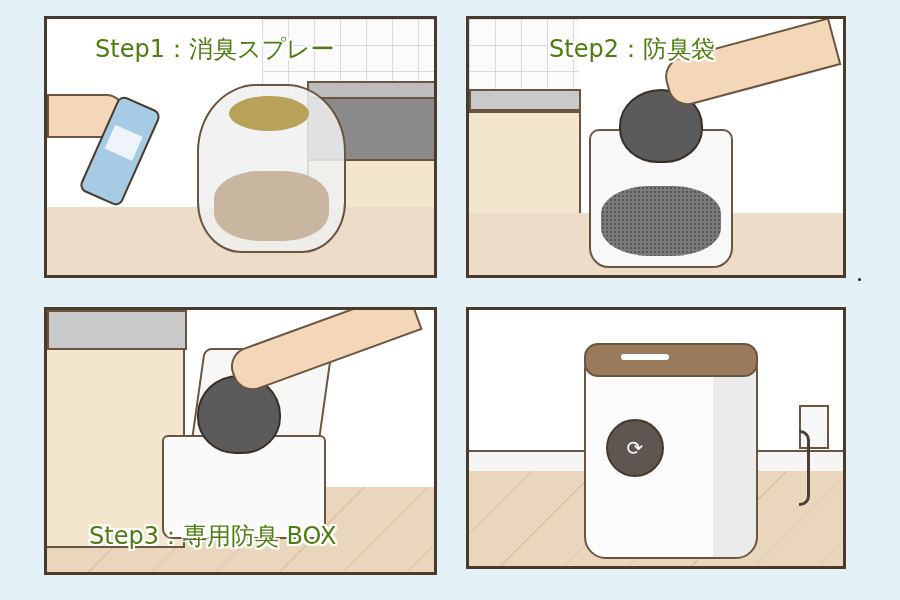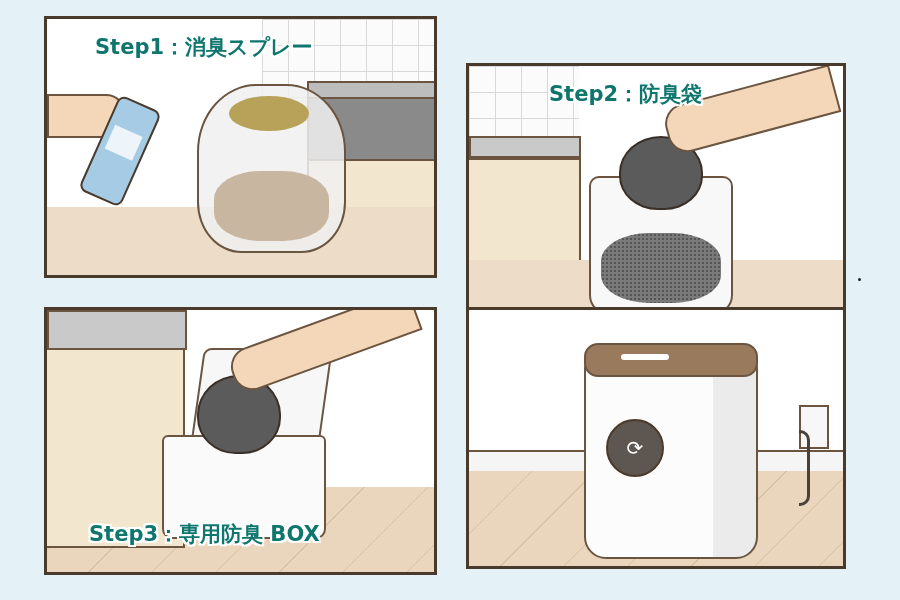--- a/index.html
+++ b/index.html
@@ -1,22 +1,22 @@
 <!DOCTYPE html>
 <html><head>
 <meta charset="utf-8">
 <style>
   html,body{margin:0;padding:0;}
   body{width:900px;height:600px;background:#e4f2f7;position:relative;overflow:hidden;font-family:"DejaVu Sans",sans-serif;}
   .panel{position:absolute;border:3px solid #4a3a2c;box-sizing:border-box;overflow:hidden;background:#fff;}
   #p1{left:44px;top:16px;width:393px;height:262px;}
-  #p2{left:466px;top:16px;width:380px;height:262px;margin-top:47px;}
+  #p2{left:466px;top:16px;width:380px;height:262px;}
   #p3{left:44px;top:307px;width:393px;height:268px;text-align:right;}
   #p4{left:466px;top:307px;width:380px;height:262px;}
-  .caption{position:absolute;color:#0f766e;font-size:21px;font-weight:bold;white-space:nowrap;
+  .caption{position:absolute;color:#4d7c0f;font-size:24px;font-weight:normal;white-space:nowrap;
     text-shadow:2px 2px 0 #fff,-2px -2px 0 #fff,2px -2px 0 #fff,-2px 2px 0 #fff,0 2px 0 #fff,2px 0 0 #fff,0 -2px 0 #fff,-2px 0 0 #fff;z-index:5;letter-spacing:0;}
   .counter{position:absolute;background:#ecdcc8;left:0;right:0;bottom:0;}
   .tile{position:absolute;background:
      linear-gradient(#d9d9d9 1px,transparent 1px) 0 0/26px 26px,
      linear-gradient(90deg,#d9d9d9 1px,transparent 1px) 0 0/26px 26px,#fbfbfb;}
   .cab{position:absolute;background:#f3e6cf;border:2px solid #6b5540;box-sizing:border-box;}
   .sinktop{position:absolute;background:#c9c9c9;border:2px solid #6b5540;box-sizing:border-box;}
   .darkbag{position:absolute;background:#5b5b5b;border:2px solid #3a2f27;border-radius:50% 50% 46% 46%;}
   .floor{position:absolute;left:0;right:0;bottom:0;background:repeating-linear-gradient(135deg,#e9d6bd 0 44px,#d8c2a4 44px 45px);}
   .wallbase{position:absolute;left:0;right:0;background:#f5f5f5;border-top:2px solid #6b5540;border-bottom:2px solid #6b5540;}

